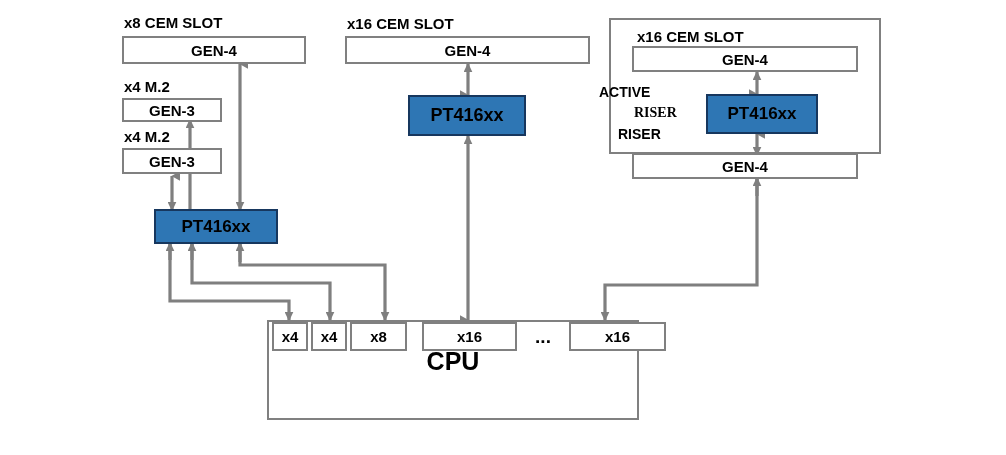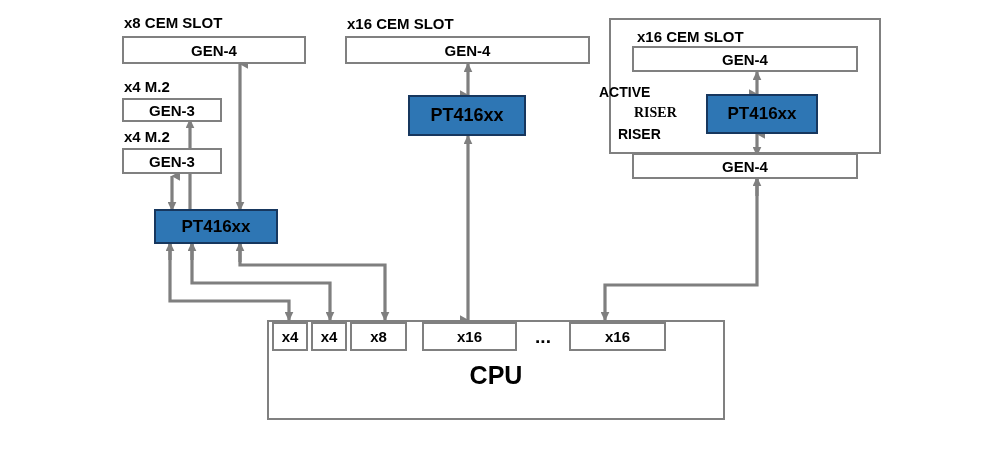--- a/index.html
+++ b/index.html
@@ -144,22 +144,22 @@
   <div class="box" style="left:632px; top:46px; width:226px; height:26px; font-size:15px;">GEN-4</div>
 
   <div class="caption" style="left:599px; top:84px; font-size:14px;">ACTIVE</div>
   <div class="caption" style="left:634px; top:105px; font-size:14px;font-family:Liberation Serif, serif;">RISER</div>
   <div class="caption" style="left:618px; top:126px; font-size:14px;">RISER</div>
 
   <div class="box chip" style="left:706px; top:94px; width:112px; height:40px; font-size:17px;">PT416xx</div>
 
   <div class="box" style="left:632px; top:153px; width:226px; height:26px; font-size:15px;">GEN-4</div>
 
-  <div class="box" style="left:267px; top:320px; width:458px; height:100px;
-                          align-items:flex-end; justify-content:center; padding-bottom:2px;">
+  <div class="box" style="left:267px; top:320px; width:372px; height:100px;
+                          align-items:flex-end; justify-content:center; padding-bottom:16px;">
     <span style="font-size:25px; font-weight:bold; transform:translateY(-26px);">CPU</span>
   </div>
 
   <div class="box" style="left:272px; top:322px; width:36px; height:29px; font-size:15px;">x4</div>
   <div class="box" style="left:311px; top:322px; width:36px; height:29px; font-size:15px;">x4</div>
   <div class="box" style="left:350px; top:322px; width:57px; height:29px; font-size:15px;">x8</div>
   <div class="box" style="left:422px; top:322px; width:95px; height:29px; font-size:15px;">x16</div>
   <div class="box plain" style="left:520px; top:322px; width:46px; height:29px; font-size:19px;">...</div>
   <div class="box" style="left:569px; top:322px; width:97px; height:29px; font-size:15px;">x16</div>
 

